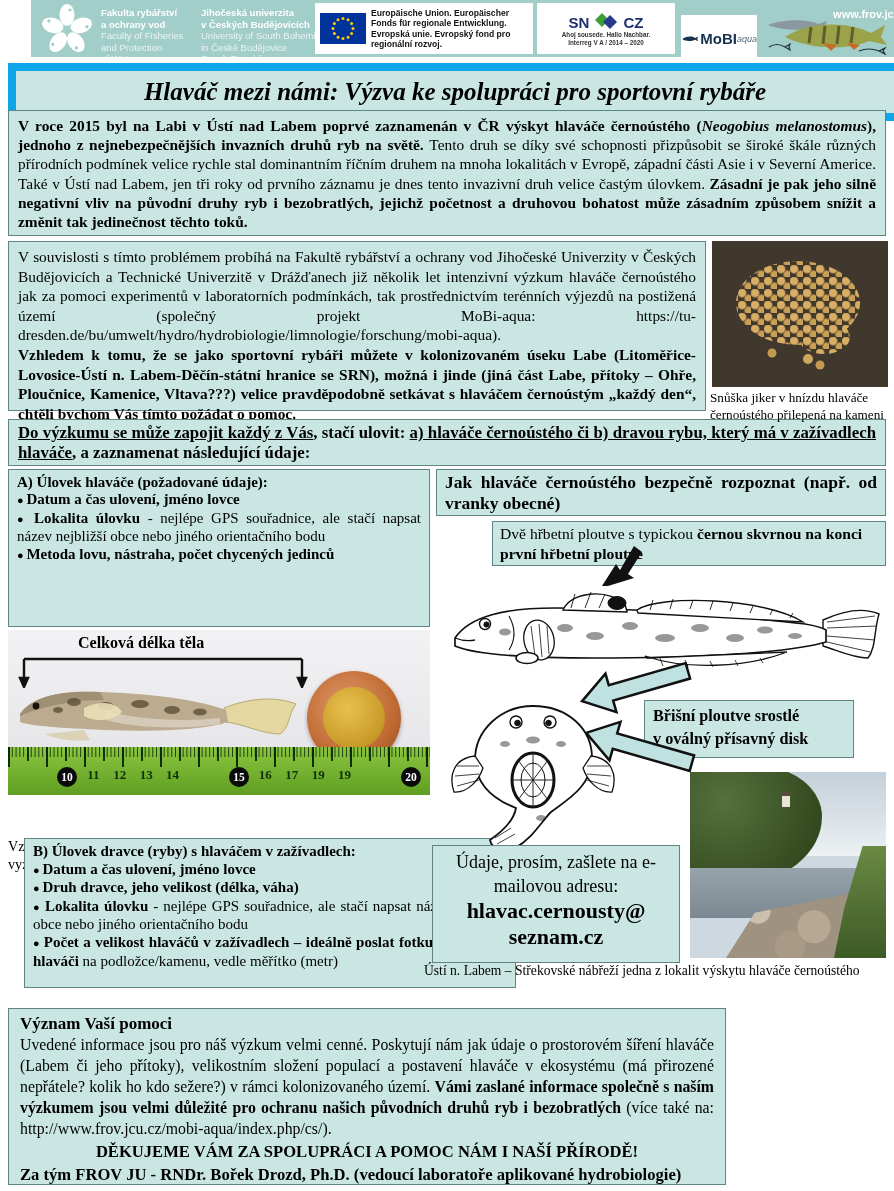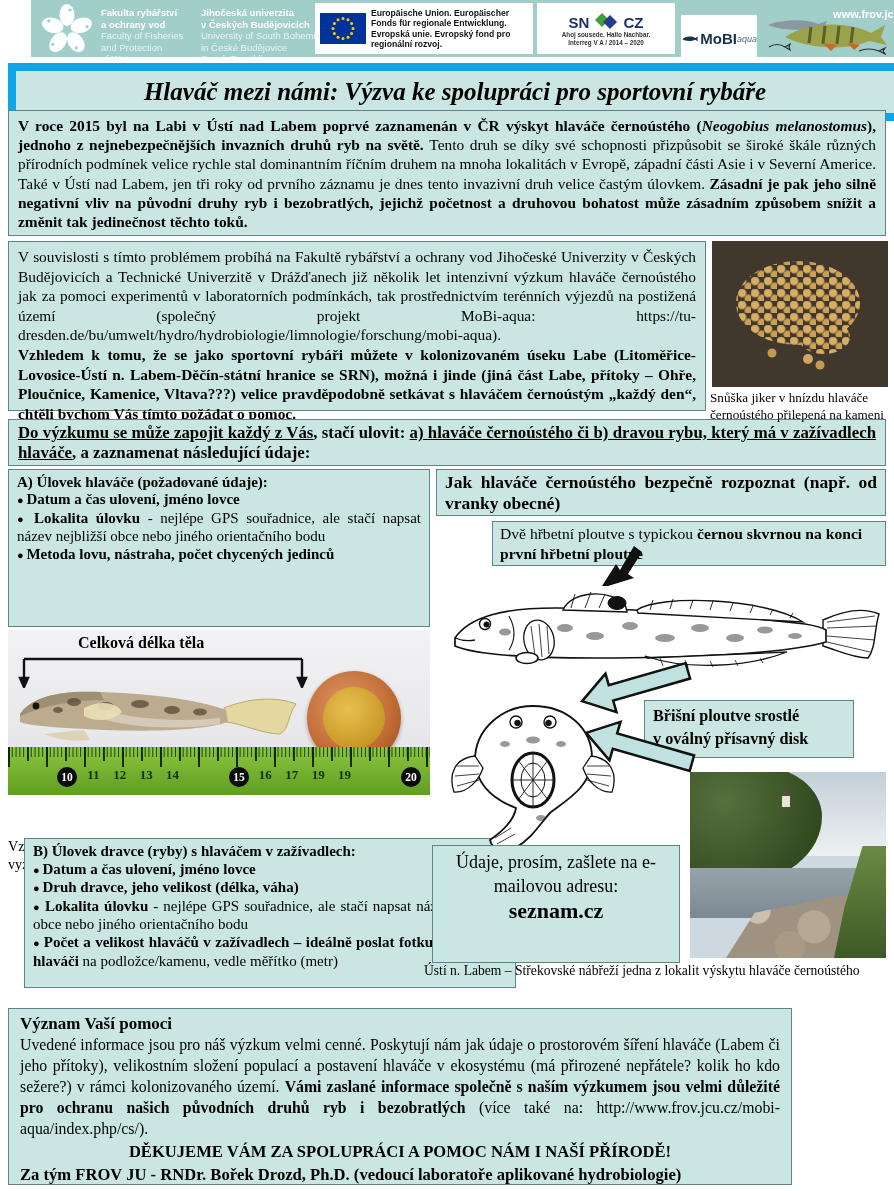--- a/index.html
+++ b/index.html
@@ -35,21 +35,21 @@
   #secA{left:8px;top:469px;width:422px;height:158px;padding:4px 8px;font-size:15px;line-height:17.4px;}
   #secB{left:8px;top:838px;width:492px;height:150px;padding:4px 8px;font-size:15px;line-height:17.6px;margin-left:16px;}
   .sec-title{font-weight:bold;}
   .item::before{content:"\25CF  ";font-weight:bold;font-size:11px;}
   #identify-heading{left:436px;top:469px;width:450px;height:47px;padding:2px 8px;font-size:17.5px;line-height:21px;font-weight:bold;}
   #dorsal-label{left:492px;top:521px;width:394px;height:45px;padding:2px 7px;font-size:15.6px;line-height:19.5px;}
   #ventral-label{left:644px;top:700px;width:210px;height:58px;padding:4px 8px;font-size:16.2px;line-height:23px;font-weight:bold;}
   #email-box{left:432px;top:845px;width:248px;height:118px;text-align:center;padding:4px 6px;}
   #email-box .l1{font-size:18px;line-height:24px;}
   #email-box .em{font-size:22px;line-height:26px;font-weight:bold;}
-  #importance-box{left:8px;top:1008px;width:784px;height:177px;padding:4px 11px;font-size:15.8px;line-height:21px;}
+  #importance-box{left:8px;top:1008px;width:718px;height:177px;padding:4px 11px;font-size:15.8px;line-height:21px;}
   #importance-box .head{font-weight:bold;font-size:17px;}
   #importance-box .thanks{text-align:center;font-weight:bold;font-size:16.6px;margin-top:2px;}
   #importance-box .sig{font-weight:bold;font-size:16.6px;margin-top:2px;}
   
   .cap{font-size:13.2px;line-height:16.5px;}
   #eggs-caption{left:710px;top:390px;width:182px;}
   #measure-caption{left:8px;top:797px;width:428px;font-size:14.2px;line-height:18px;margin-top:40px;}
   #river-caption{left:424px;top:963px;width:466px;font-size:13.6px;}
   
   #measure-photo{left:8px;top:630px;width:422px;height:165px;background:linear-gradient(#f2f2f4,#e2e2e6);overflow:hidden;}
@@ -414,20 +414,21 @@
     <g fill="#333" opacity=".5">
       <ellipse cx="88" cy="40" rx="7" ry="3.5"></ellipse>
         <ellipse cx="60" cy="44" rx="5" ry="3"></ellipse>
       <ellipse cx="116" cy="44" rx="5" ry="3"></ellipse>
         <ellipse cx="96" cy="118" rx="5" ry="3"></ellipse>
     </g>
   </svg>
 
   <div id="email-box" class="abs cbox">
     <div class="l1">Údaje, prosím, zašlete na e-mailovou adresu:</div>
+    <div class="em">hlavac.cernousty@</div>
     <div class="em">seznam.cz</div>
   </div>
 
   <div id="river-photo" class="abs">
     <div class="sky"></div>
     <div class="hill"></div>
     <div class="castle"></div>
     <div class="water"></div>
     <div class="stones"></div>
     <div class="grass"></div>

